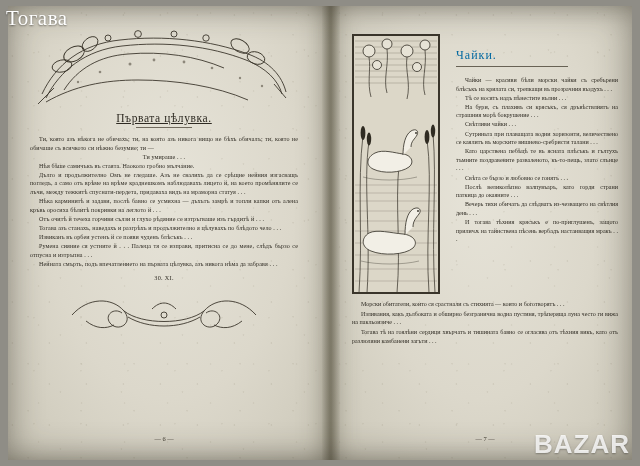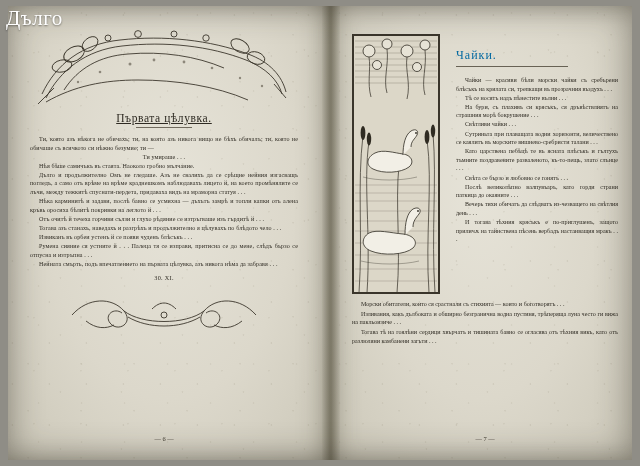--- a/index.html
+++ b/index.html
@@ -399,14 +399,15 @@
         <p>Изливания, какъ дълбоката и обширно безгранична водна пустиня, трѣперяща луна често ги вижа на пакльоизиче . . .</p>
         <p>Тогава тѣ на гоялѣни сердици хвърчатъ и тишината бавно се огласява отъ тѣхния викъ, като отъ разлюляни камбанени загъти . . .</p>
       </div>
 
       <div class="folio-right">— 7 —</div>
     </div>
 
     <div class="edge-shadow"></div>
   </div>
 
-  <div class="wm-brand">Дълго</div>
+  <div class="wm-brand">Тогава</div>
+  <div class="wm-bazar">BAZAR</div>
 </div>
 
 </body></html>

